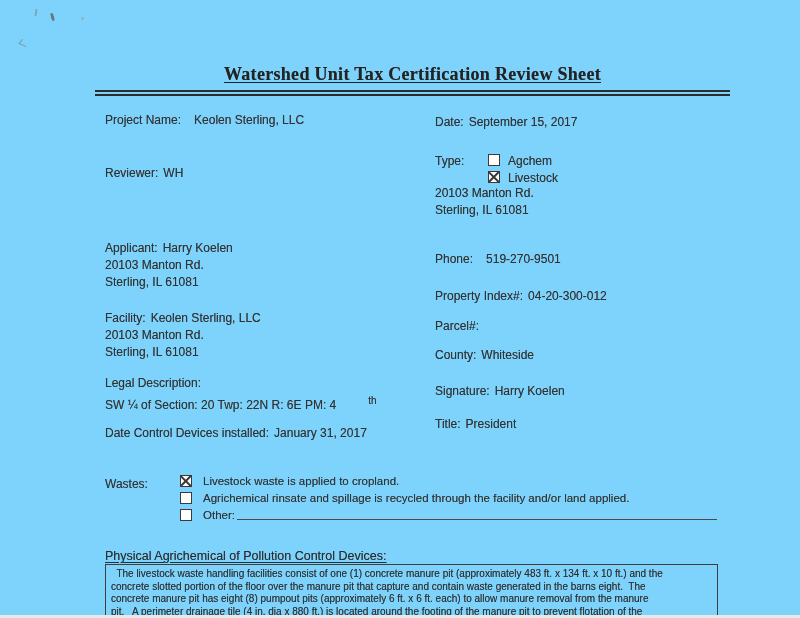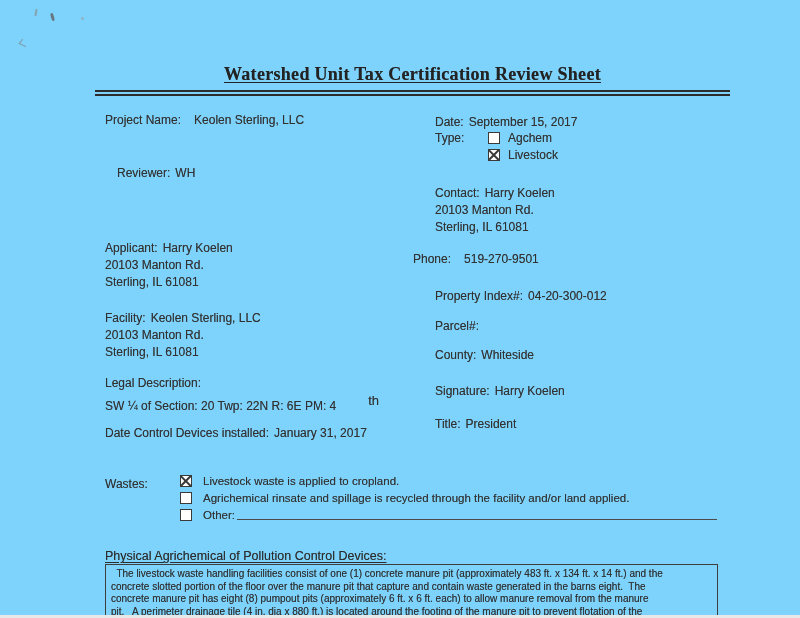--- a/index.html
+++ b/index.html
@@ -29,35 +29,35 @@
   }
   .rule {
     left:95px; top:90px; width:635px; height:6px;
     border-top:2px solid #2c2c2c; border-bottom:2.4px solid #2c2c2c;
   }
 
   .line { font-size:12px; line-height:15px; white-space:nowrap; }
   .blk  { font-size:12px; line-height:17px; white-space:nowrap; }
   .v { margin-left:5px; }
   .v-wide { margin-left:13px; }
-  sup { font-size:13px; vertical-align:super;padding-left:32px; }
+  sup { font-size:10px; vertical-align:super;padding-left:32px; }
 
   
   .cb {
     width:12px; height:12px; flex:none; position:relative;
     border:1.5px solid #3a3a3a; background:#fffffe;
   }
   .cb.checked::before, .cb.checked::after {
     content:""; position:absolute; left:-2px; top:3.6px;
     width:13.5px; height:1.6px; background:#3a3a3a;
   }
   .cb.checked::before { transform:rotate(45deg); }
   .cb.checked::after  { transform:rotate(-45deg); }
 
-  .type-row { display:flex; align-items:center; font-size:12px; }
+  .type-row { display:flex; align-items:flex-start; font-size:12px;margin-top:23px; }
   .type-label { width:53px; }
   .type-row .cb { margin-right:8px; }
 
   .waste-row { display:flex; align-items:center; font-size:11.5px; }
   .waste-row .cb { margin-right:11px; }
   .fill-line { flex:1; border-bottom:1.1px solid #4a4a4a; height:10px; margin-left:2px; }
 
   .pd-heading {
     font-size:12.5px; color:#2d2d2d;
     text-decoration:underline; text-underline-offset:2px;
@@ -79,21 +79,21 @@
   <div class="art art2"></div>
   <div class="art art3"></div>
   <div class="art art4"></div>
 
   <div class="abs title">Watershed Unit Tax Certification Review Sheet</div>
   <div class="abs rule"></div>
 
   <div class="abs line" style="left:105px; top:113px;">
     <span>Project Name:</span><span class="v-wide">Keolen Sterling, LLC</span>
   </div>
-  <div class="abs line" style="left:105px; top:166px;margin-left:12px;">
+  <div class="abs line" style="left:105px; top:166px;">
     <span>Reviewer:</span><span class="v">WH</span>
   </div>
   <div class="abs blk" style="left:105px; top:240px;">
     <div><span>Applicant:</span><span class="v">Harry Koelen</span></div>
     <div>20103 Manton Rd.</div>
     <div>Sterling, IL 61081</div>
   </div>
   <div class="abs blk" style="left:105px; top:310px;">
     <div><span>Facility:</span><span class="v">Keolen Sterling, LLC</span></div>
     <div>20103 Manton Rd.</div>
@@ -113,25 +113,24 @@
   <div class="abs type-row" style="left:435px; top:131px;">
     <span class="type-label">Type:</span>
     <span class="cb"></span>
     <span>Agchem</span>
   </div>
   <div class="abs type-row" style="left:488px; top:148px;">
     <span class="cb checked"></span>
     <span>Livestock</span>
   </div>
   <div class="abs blk" style="left:435px; top:185px;">
-    <div><span>Contact:</span><span class="v">Harry Koelen</span></div>
     <div>20103 Manton Rd.</div>
     <div>Sterling, IL 61081</div>
   </div>
-  <div class="abs line" style="left:413px; top:252px;">
+  <div class="abs line" style="left:435px; top:252px;">
     <span>Phone:</span><span class="v-wide">519-270-9501</span>
   </div>
   <div class="abs line" style="left:435px; top:289px;">
     <span>Property Index#:</span><span class="v">04-20-300-012</span>
   </div>
   <div class="abs line" style="left:435px; top:319px;">
     <span>Parcel#:</span><span class="v"></span>
   </div>
   <div class="abs line" style="left:435px; top:348px;">
     <span>County:</span><span class="v">Whiteside</span>
@@ -153,19 +152,19 @@
     <span>Other:</span>
     <span class="fill-line"></span>
   </div>
   <div class="abs waste-row" style="left:180px; top:492px; width:537px;">
     <span class="cb"></span>
     <span>Agrichemical rinsate and spillage is recycled through the facility and/or land applied.</span>
   </div>
 
   <div class="abs pd-heading" style="left:105px; top:549px;">Physical Agrichemical of Pollution Control Devices:</div>
   <div class="abs pd-box">
-    <div class="pd-line">  The livestock waste handling facilities consist of one (1) concrete manure pit (approximately 483 ft. x 134 ft. x 14 ft.) and the</div>
+    <div class="pd-line">  The livestock waste handling facilities consist of one (1) concrete manure pit (approximately 483 ft. x 134 ft. x 10 ft.) and the</div>
     <div class="pd-line">concrete slotted portion of the floor over the manure pit that capture and contain waste generated in the barns eight.  The</div>
     <div class="pd-line">concrete manure pit has eight (8) pumpout pits (approximately 6 ft. x 6 ft. each) to allow manure removal from the manure</div>
     <div class="pd-line">pit.   A perimeter drainage tile (4 in. dia x 880 ft.) is located around the footing of the manure pit to prevent flotation of the</div>
   </div>
 
 </div>
 
 </body></html>

